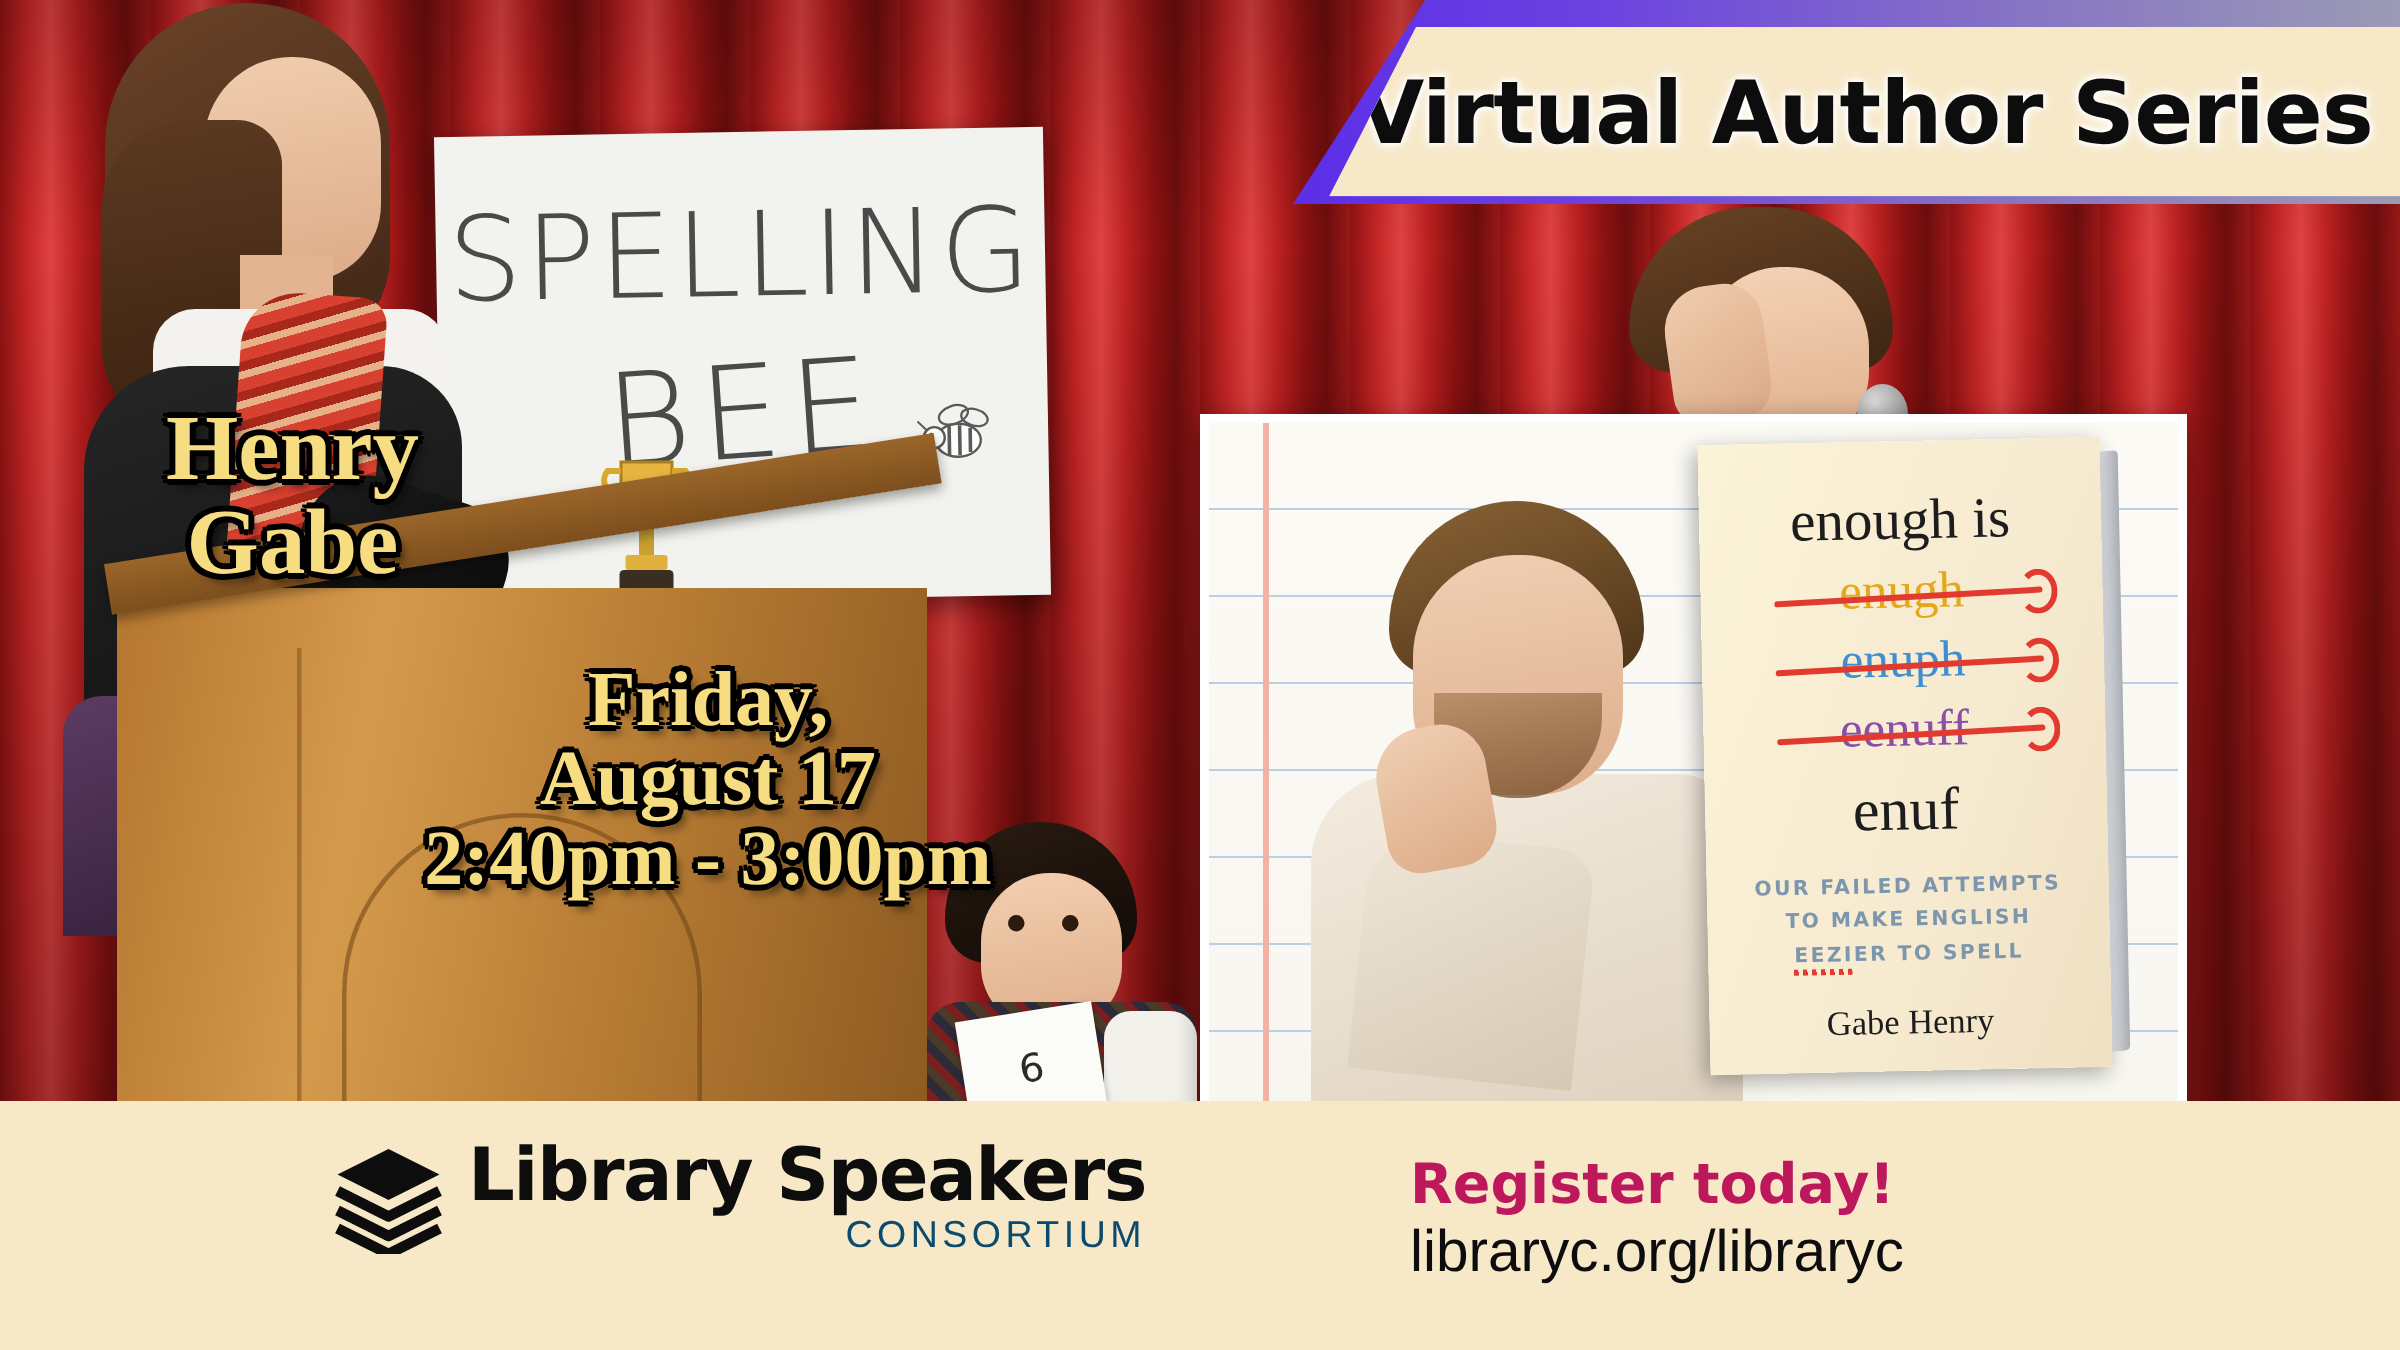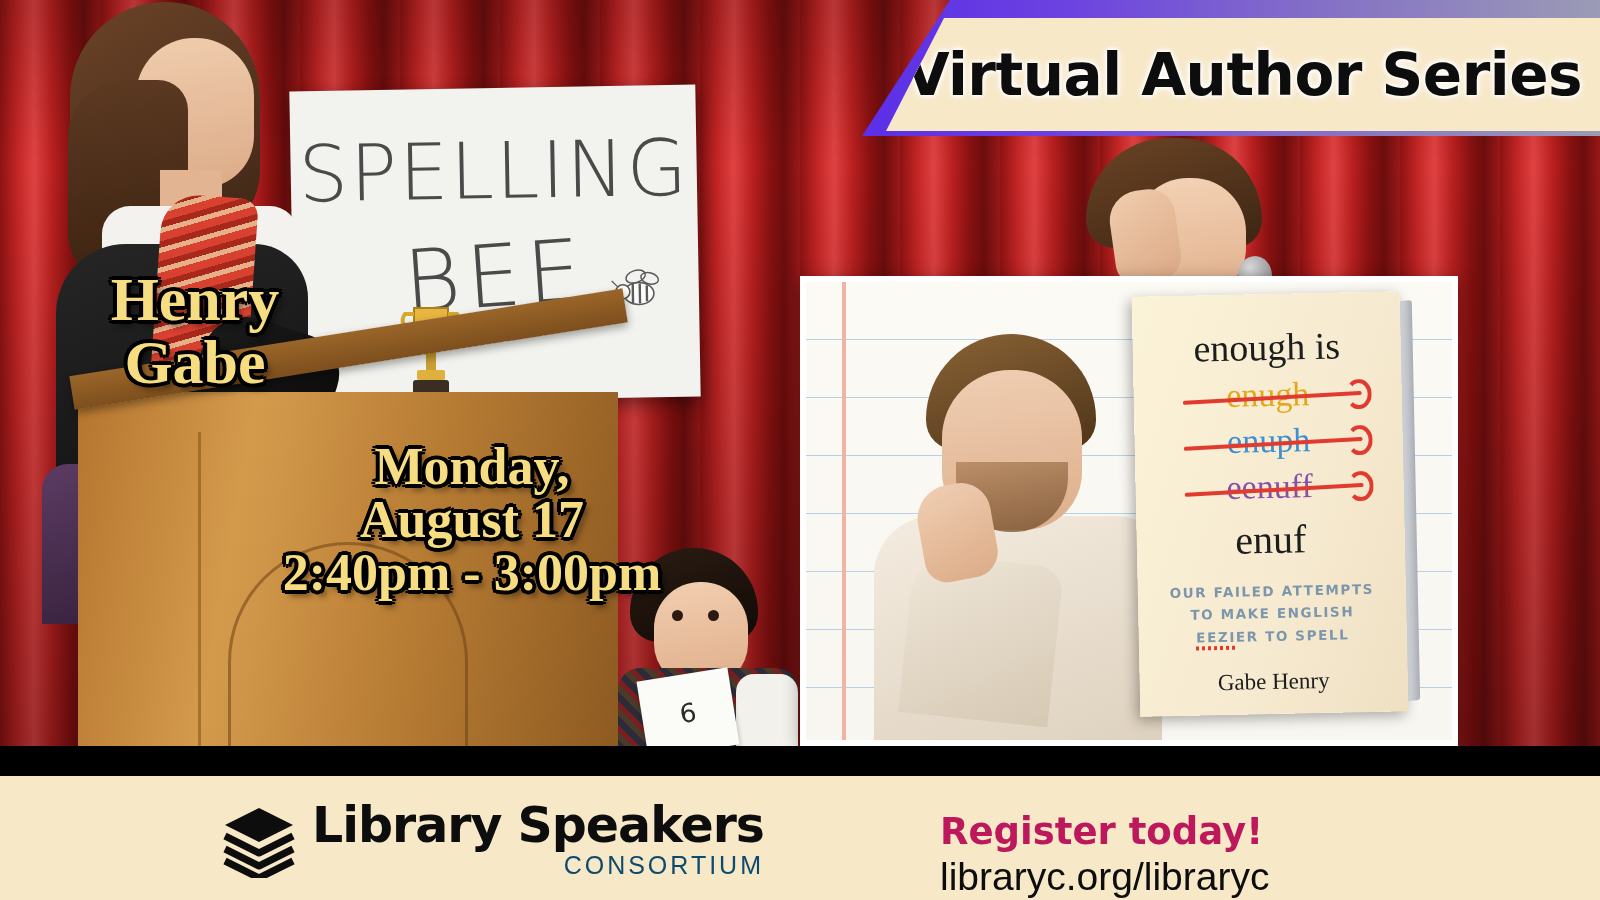--- a/index.html
+++ b/index.html
@@ -199,21 +199,21 @@
     font-family:"DejaVu Sans", sans-serif; font-weight:700; line-height:1.65; }
   .bc-sub .sq{ position:relative; }
   .bc-sub .sq:after{
     content:""; position:absolute; left:0; right:38%; bottom:-5px; height:4px;
     background:repeating-linear-gradient(90deg,#e23a2e 0 3px,transparent 3px 6px);
   }
   .bc-author{ margin-top:22px; font-family:"Liberation Serif", serif; font-size:23px; color:#1d1d1d; }
 
   
   .footer{
-    position:absolute; left:0; bottom:0; width:1600px; height:124px; background:#f7e8c8;
+    position:absolute; left:0; bottom:0; width:1600px; height:166px; background:#f7e8c8;
     display:flex; align-items:center;
   }
   .logo-wrap{ position:absolute; left:222px; top:26px; display:flex; align-items:center; gap:16px; }
   .logo-mark{ width:74px; height:74px; }
   .logo-text{ display:flex; flex-direction:column; }
   .logo-main{ font-family:"DejaVu Sans", sans-serif; font-weight:700; font-size:49px; color:#0d0d0d; line-height:.96; letter-spacing:-1px; }
   .logo-sub{ font-family:"Liberation Sans", sans-serif; font-size:25px; color:#0c4a6e; letter-spacing:3px; text-align:right; margin-top:2px; }
   .reg-wrap{ position:absolute; left:940px; top:34px; text-align:left; }
   .reg-title{ font-family:"DejaVu Sans", sans-serif; font-weight:700; font-size:37px; color:#be185d; }
   .reg-url{ font-family:"Liberation Sans", sans-serif; font-size:39px; color:#0d0d0d; margin-top:2px; }
@@ -293,21 +293,21 @@
   <div class="banner">
     <div class="banner-text">Virtual Author Series</div>
   </div>
 
   <div class="ytext author-name">
     <div>Henry</div>
     <div>Gabe</div>
   </div>
 
   <div class="ytext event-when">
-    <div>Monday,</div>
+    <div>Friday,</div>
     <div>August 17</div>
     <div>2:40pm - 3:00pm</div>
   </div>
 
   <div class="panel">
     <div class="paper">
       <div class="margin-line"></div>
 
       <div class="author-photo">
         <div class="ap-body"></div>

